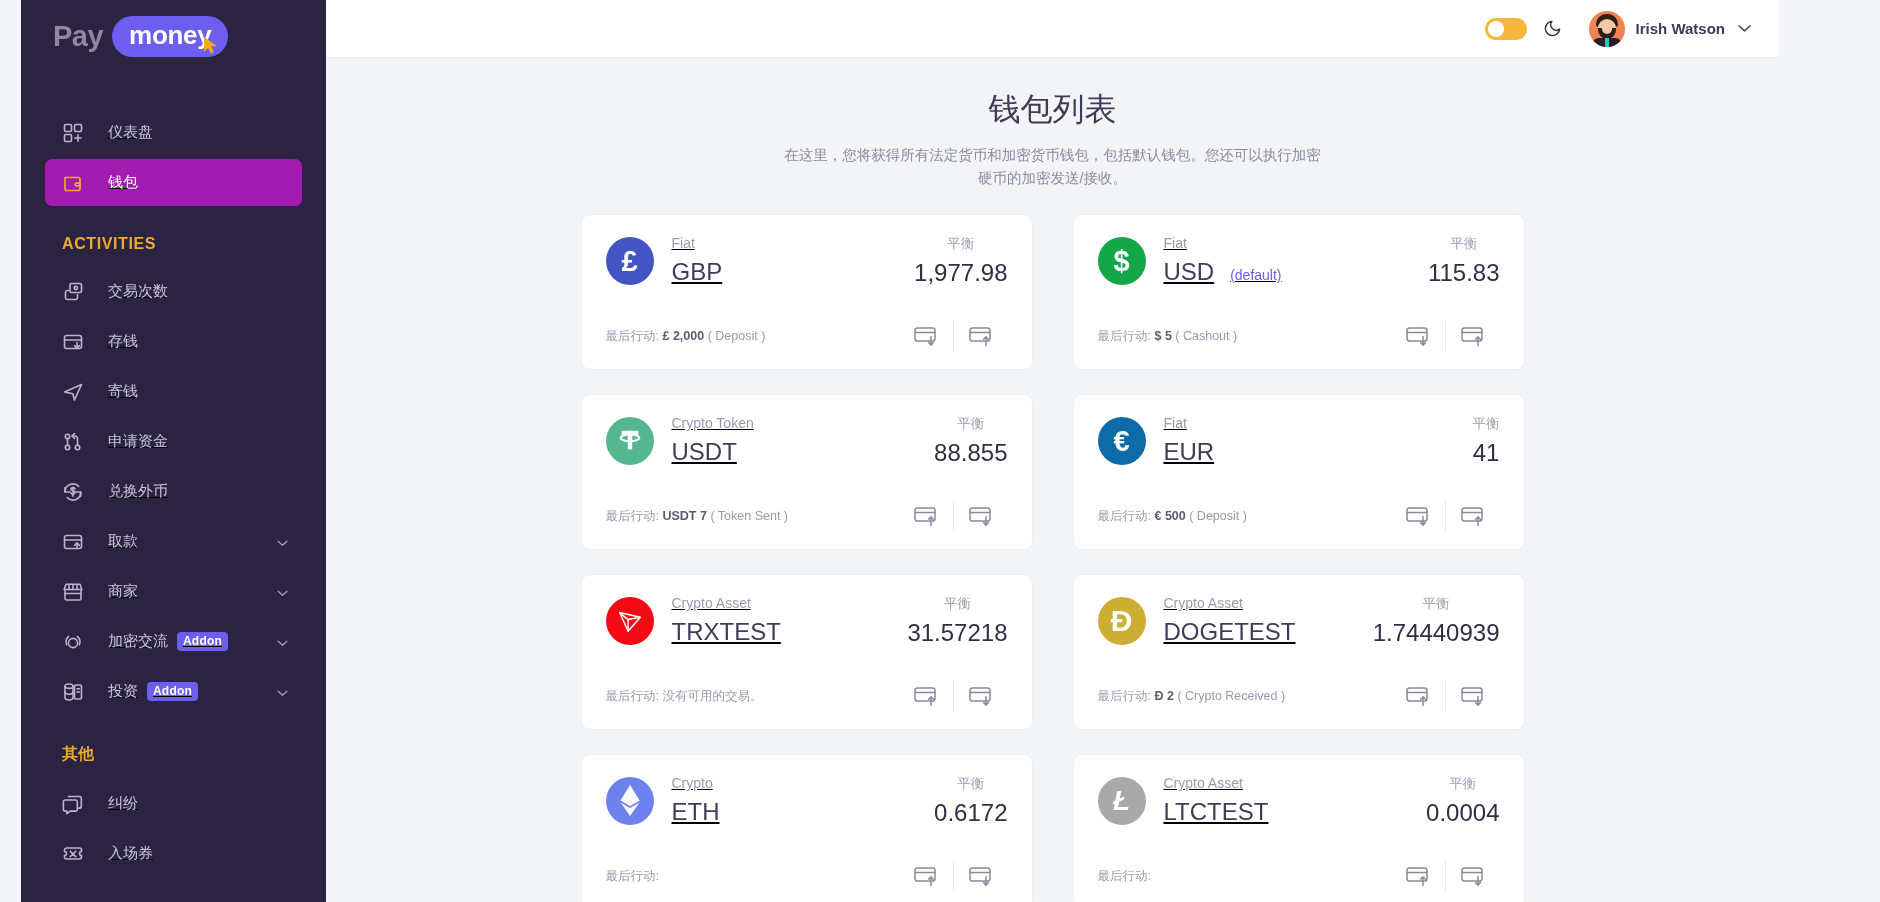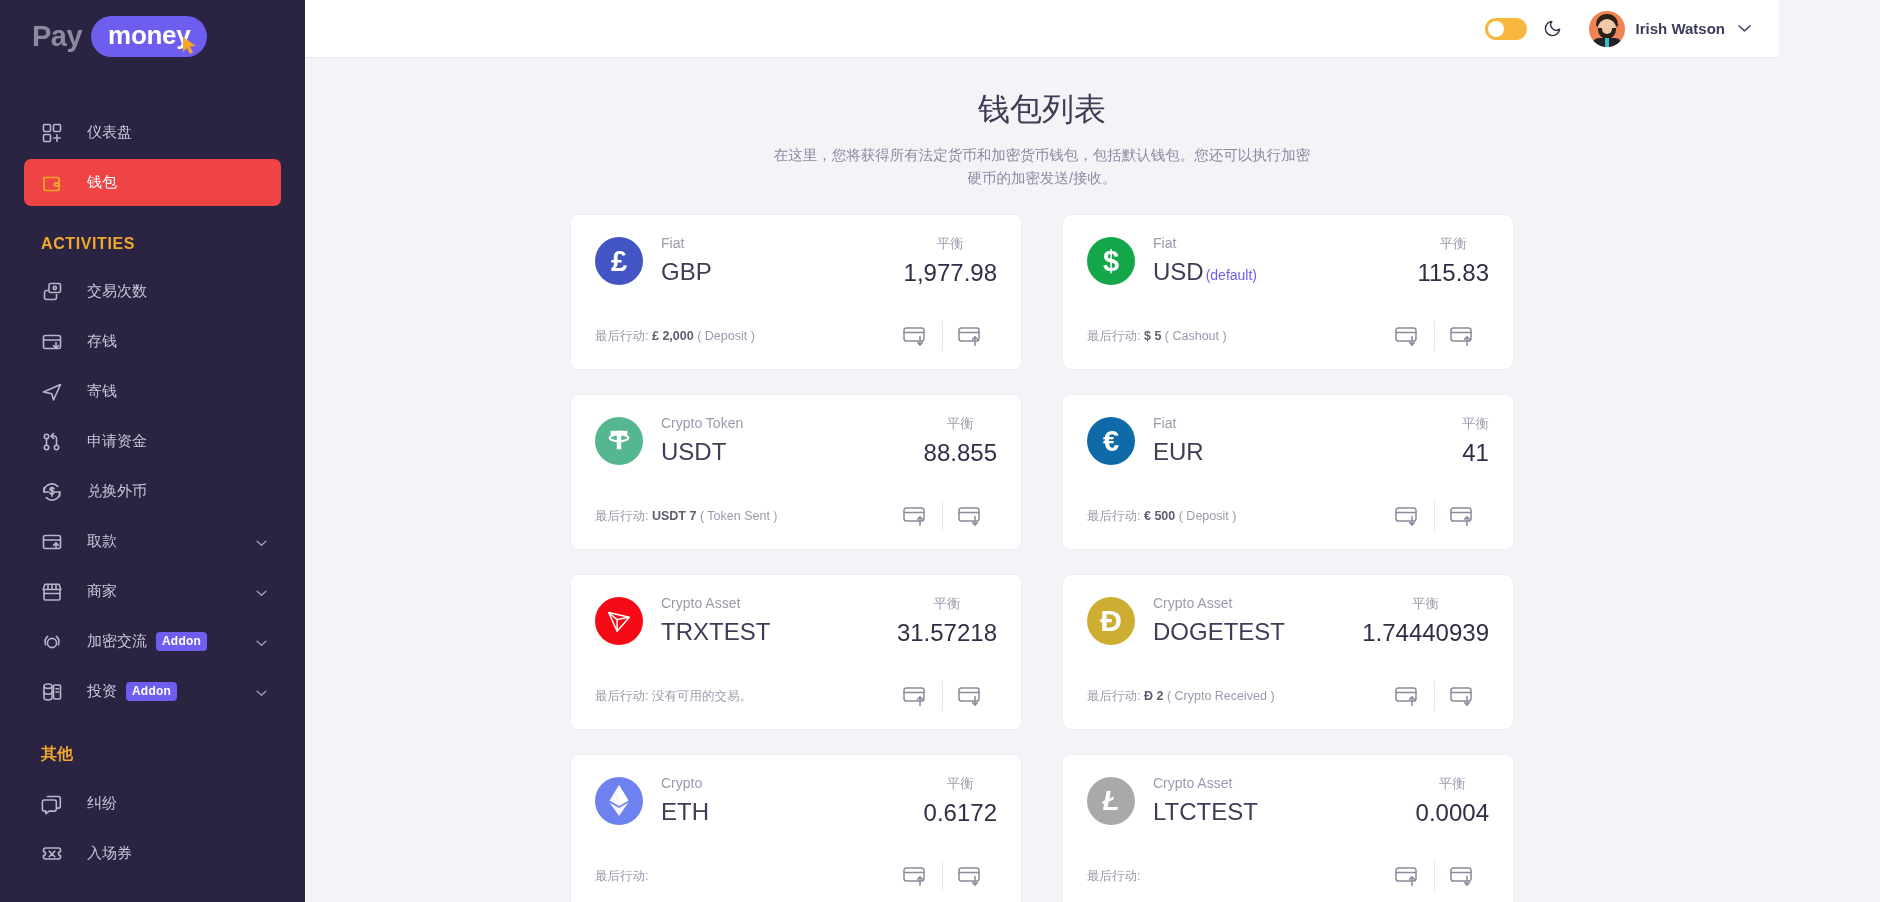--- a/index.html
+++ b/index.html
@@ -2,21 +2,21 @@
 <html><head>
 <meta charset="utf-8">
 <style>
   * { box-sizing: border-box; margin: 0; padding: 0; }
   html, body {
     width: 1880px; height: 902px;
     font-family: "Liberation Sans", "DejaVu Sans", sans-serif;
     background: #f3f4f8;
     overflow: hidden;
   }
-  .app { display: flex; width: 1779px; height: 902px; }
+  .app { display: flex; width: 1779px; height: 902px; padding-left: 21px; }
 
   
   .sidebar {
     width: 305px; min-width: 305px; height: 902px;
     background: #2b2342;
     overflow: hidden; position: relative;
   }
   .logo-wrap {
     height: 72px; display: flex; align-items: center;
     padding-left: 32px; position: relative;
@@ -29,32 +29,32 @@
     margin-left: 9px; background: #6e5ef0; color: #fff;
     font-size: 26px; font-weight: bold; border-radius: 22px;
     padding: 4px 17px 6px 17px; letter-spacing: -0.3px;
   }
   .logo-cursor { position: absolute; left: 182px; top: 36px; }
 
   .nav { padding-top: 34px; }
   .nav-item {
     display: flex; align-items: center;
     height: 47px; margin: 3px 24px; padding: 0 17px;
-    border-radius: 7px; cursor: pointer; position: relative;
+    border-radius: 7px; cursor: pointer; position: relative; text-decoration: underline;
   }
   .nav-item .ic {
     width: 22px; height: 22px; flex: 0 0 22px;
     display: flex; align-items: center; justify-content: center;
   }
   .nav-item .ic svg { display: block; }
   .nav-item .lbl {
     margin-left: 24px; font-size: 15px; color: #c9c5d8;
     white-space: nowrap;
   }
-  .nav-item.active { background: #ef4444; }
+  .nav-item.active { background: #a21caf; }
   .nav-item.active .lbl { color: #ffffff; }
   .chev { position: absolute; right: 14px; top: 50%; transform: translateY(-50%); }
   .addon {
     margin-left: 9px; background: #6e5ef0; color: #fff;
     font-size: 12px; font-weight: bold; border-radius: 4px;
     padding: 2px 6px 3px 6px; letter-spacing: .2px;
   }
   .nav-section {
     color: #f0a92c; font-size: 16px; font-weight: bold;
     letter-spacing: .6px; padding: 26px 0 12px 41px;
@@ -114,27 +114,27 @@
     padding: 20px 24px 0 24px; height: 156px;
     display: flex; flex-direction: column; justify-content: space-between;
   }
   .card-top { display: flex; align-items: flex-start; }
   .coin {
     width: 48px; height: 48px; border-radius: 50%; flex: 0 0 48px;
     display: flex; align-items: center; justify-content: center;
     color: #fff; font-size: 27px; font-weight: bold; margin-top: 2px;
   }
   .coin svg { display: block; }
-  .card-names { margin-left: 18px; flex: 1; }
+  .card-names { margin-left: 18px; flex: 1; text-decoration: underline; }
   .c-type { font-size: 14px; color: #9b9aad; line-height: 1.2; }
   .c-code {
     font-size: 24px; color: #3f3d56; margin-top: 6px;
     display: flex; align-items: baseline;
   }
-  .c-default { font-size: 14px; color: #6e5ef0; margin-left: 2px; }
+  .c-default { font-size: 14px; color: #6e5ef0; margin-left: 16px; }
   .card-bal { text-align: center; }
   .b-label { font-size: 13.5px; color: #9b9aad; }
   .b-value { font-size: 24px; color: #2f2e45; margin-top: 6px; white-space: nowrap; }
 
   .card-bottom {
     display: flex; align-items: center; justify-content: space-between;
     border-top: 0; padding-bottom: 16px;
   }
   .last-action { font-size: 12.5px; color: #9b9aad; white-space: nowrap; }
   .last-action b { color: #5d5c70; font-weight: bold; }

